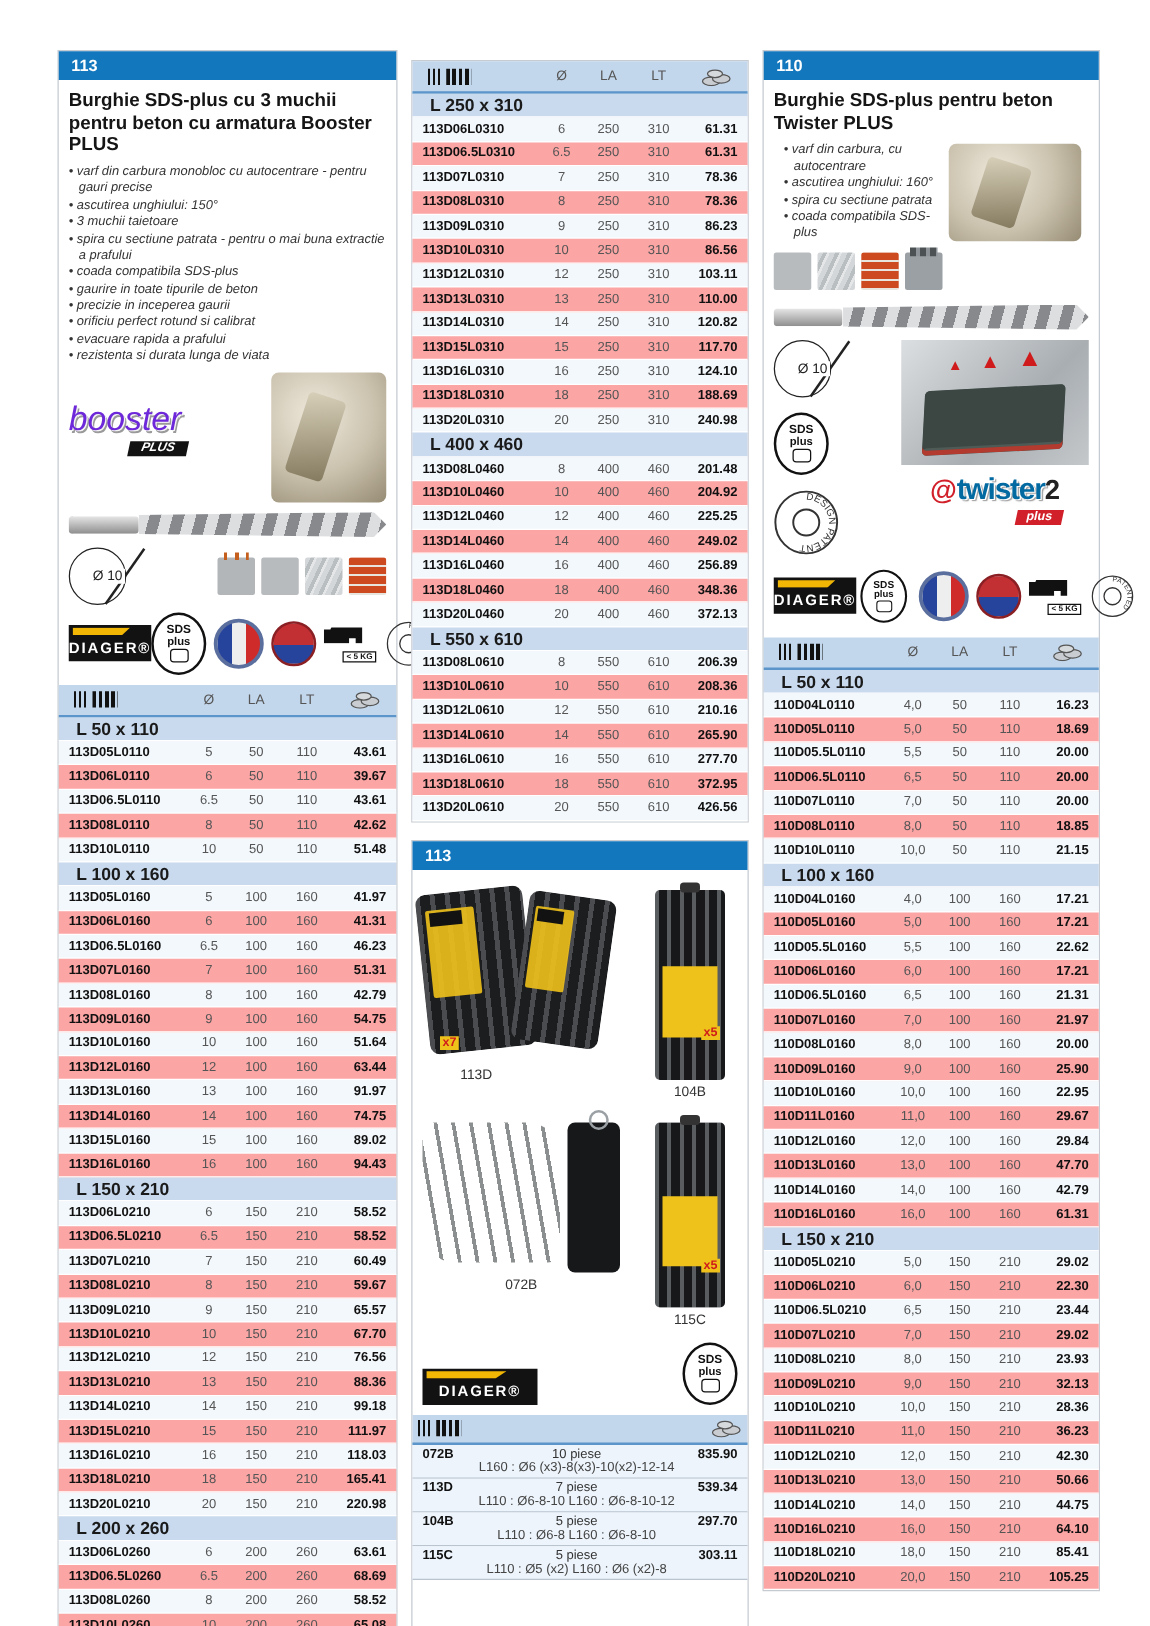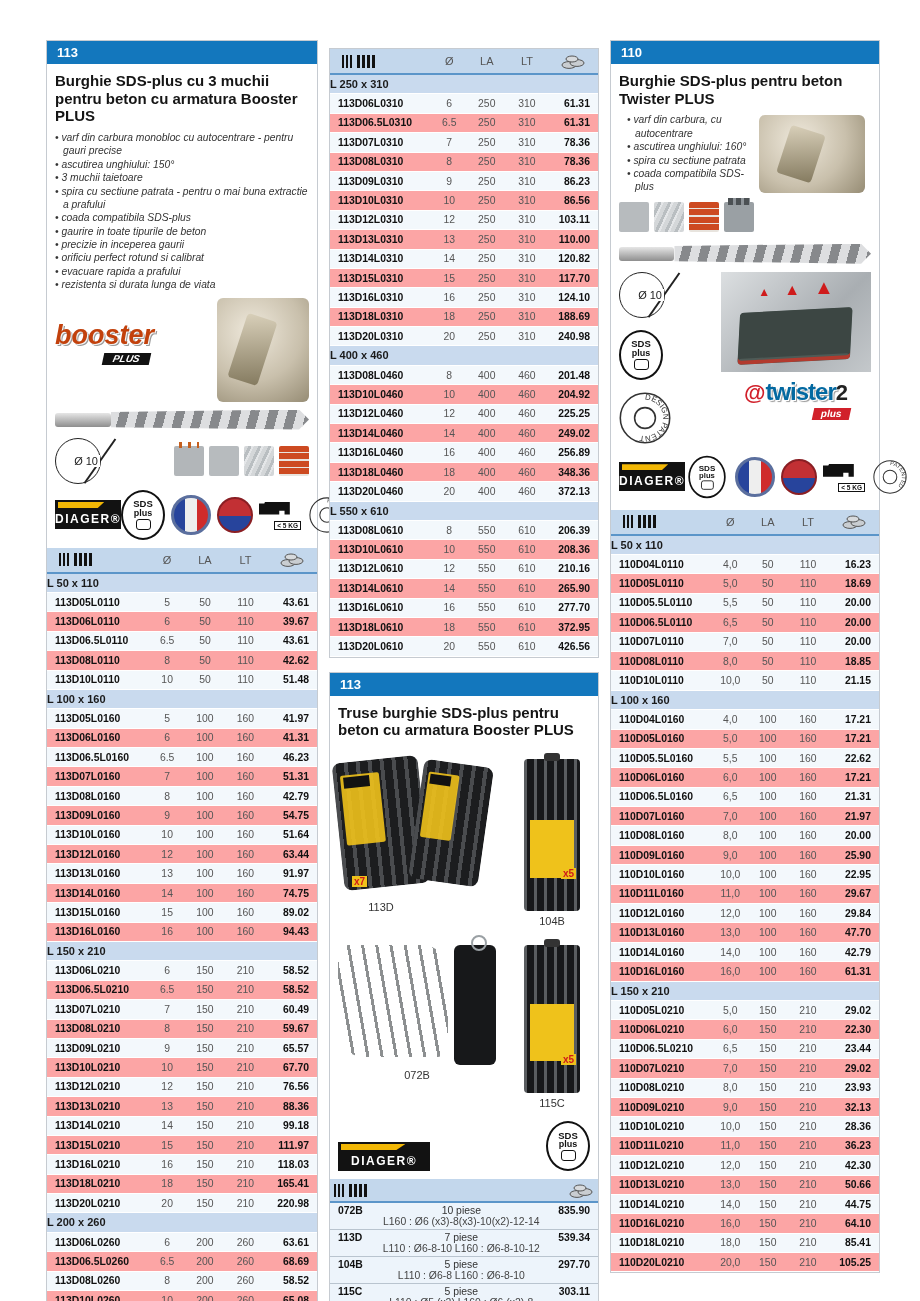--- a/index.html
+++ b/index.html
@@ -16,21 +16,21 @@
   .bullets{padding:2px 8px 4px 8px;}
   .bullet{font-size:10.3px;font-style:italic;color:#333;line-height:1.3;padding-left:8px;text-indent:-8px;}
   .bullet::before{content:"• ";}
 
   
   .t-head,.t-row{display:grid;grid-template-columns:38% 13% 15% 15% 19%;align-items:center;}
   .t-head{background:#c3d7ec;border-bottom:2px solid #5b95c9;height:24px;font-size:11px;color:#333;}
   .t-row{height:18.4px;background:#f3f8fc;border-bottom:1px solid #fff;font-size:10.4px;}
   .t-row.alt{background:#fca5a5;}
   .sec-row{background:#c9daee;border-bottom:1px solid #fff;height:18.4px;line-height:18.4px;
-           font-size:11px;font-weight:bold;padding-left:0;color:#1a1a1a;}
+           font-size:14px;font-weight:bold;padding-left:14px;color:#1a1a1a;}
   .c-ref{font-weight:bold;padding-left:8px;white-space:nowrap;}
   .c-num{text-align:center;color:#555;}
   .c-price{text-align:right;font-weight:bold;padding-right:8px;}
   .t-head .c-num{text-align:center;}
   .t-head .c-ref,.t-head .c-price{display:flex;align-items:center;}
   .t-head .c-price{justify-content:flex-end;}
 
   .barcode{display:inline-block;height:13px;margin-left:4px;}
   .barcode::before,.barcode::after{content:"";display:inline-block;height:13px;vertical-align:top;}
   .barcode::before{width:12px;background:repeating-linear-gradient(90deg,#111 0 2px,transparent 2px 4px);margin-right:3px;}
@@ -48,21 +48,21 @@
   .s-detail{display:block;color:#444;}
   .s-price{text-align:right;font-weight:bold;padding-right:8px;}
 
   
   .diager{position:relative;display:inline-block;background:#121212;width:92px;height:18px;
           padding:9px 0 2px 0;text-align:center;}
   .diager::before{content:"";position:absolute;top:2px;left:3px;width:70%;height:6px;background:#f2b705;
                   clip-path:polygon(0 0,100% 0,86% 100%,0 100%);}
   .diager span{color:#fff;font-weight:bold;font-size:12px;letter-spacing:1.5px;}
   .boosterlogo{line-height:1;}
-  .booster-word{font-style:italic;font-weight:bold;font-size:27px;color:#c2410c;
+  .booster-word{font-style:italic;font-weight:normal;font-size:27px;color:#6d28d9;
                 text-shadow:1px 1px 0 #f4f4f4,2px 2px 0 #9a9a9a;}
   .booster-plus{display:inline-block;background:#121212;color:#fff;font-size:10px;font-weight:bold;
                 font-style:italic;padding:1px 10px;transform:skew(-12deg);margin-left:48px;margin-top:-2px;}
   .twlogo{position:relative;width:150px;text-align:center;line-height:1;}
   .tw-at{color:#d1202a;font-weight:bold;font-size:22px;}
   .tw-word{color:#0369a1;font-weight:bold;font-size:24px;letter-spacing:-1px;
            text-shadow:1px 1px 0 #fff,2px 2px 1px #999;}
   .tw-num{color:#222;font-weight:bold;font-size:22px;}
   .tw-plus{display:inline-block;background:#d1202a;color:#fff;font-size:10px;font-weight:bold;
            padding:1px 8px;transform:skew(-12deg);margin-left:70px;margin-top:-2px;}
@@ -688,21 +688,20 @@
               <span class="c-num">610</span>
               <span class="c-price">426.56</span>
             </div>
           </div>
       </section>
 
       <section class="panel" style="margin-top:14px;flex:1;">
         <div class="code-bar">
           <span>113</span>
         </div>
-        <div class="title">Truse burghie SDS-plus pentru beton cu armatura Booster PLUS</div>
 
         <div class="media-row" style="margin-top:16px;">
           <div style="position:relative;">
             <div class="settin" style="width:86px;height:128px;transform:rotate(-6deg);"></div>
             <div class="settin" style="width:70px;height:120px;position:absolute;left:78px;top:4px;transform:rotate(8deg);"></div>
             <span class="photo-x" style="left:14px;bottom:26px;">x7</span>
             <div class="set-label" style="margin-top:14px;">113D</div>
           </div>
           <div style="position:relative;margin-right:10px;">
             <div class="blister" style="width:56px;height:152px;"></div>

